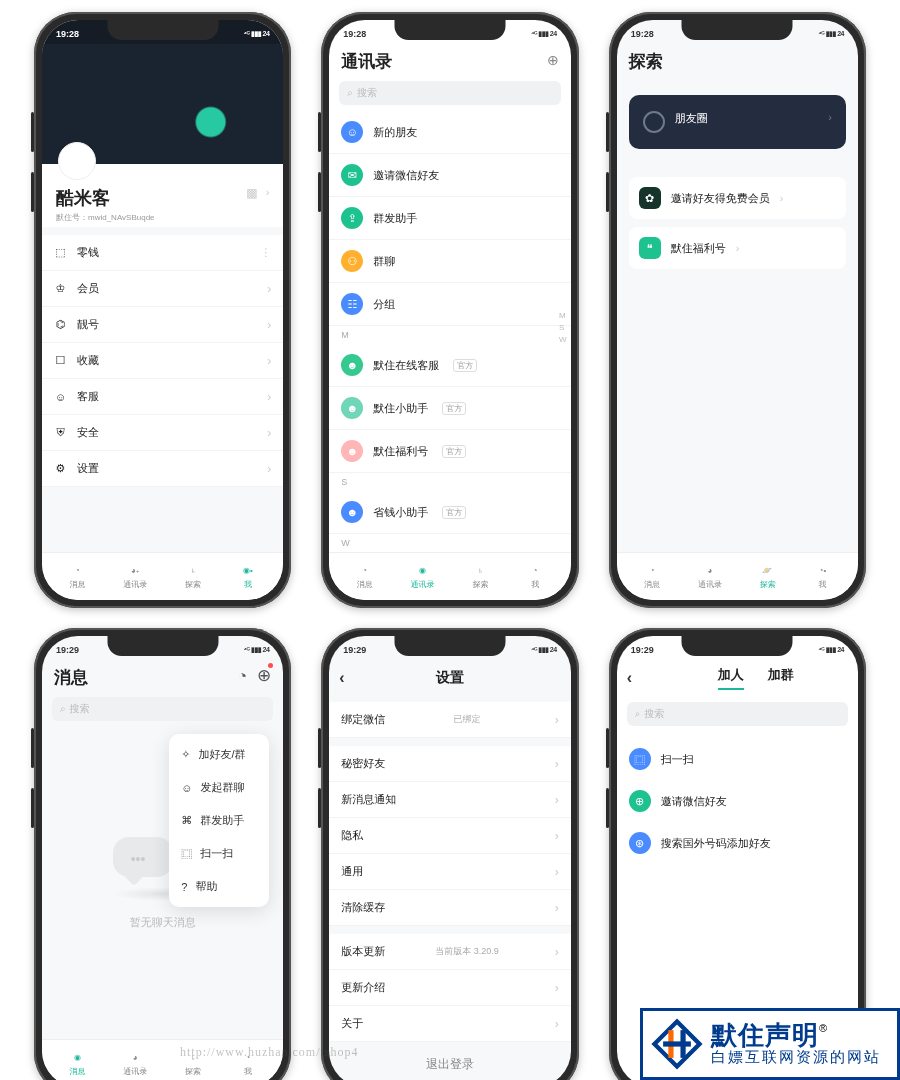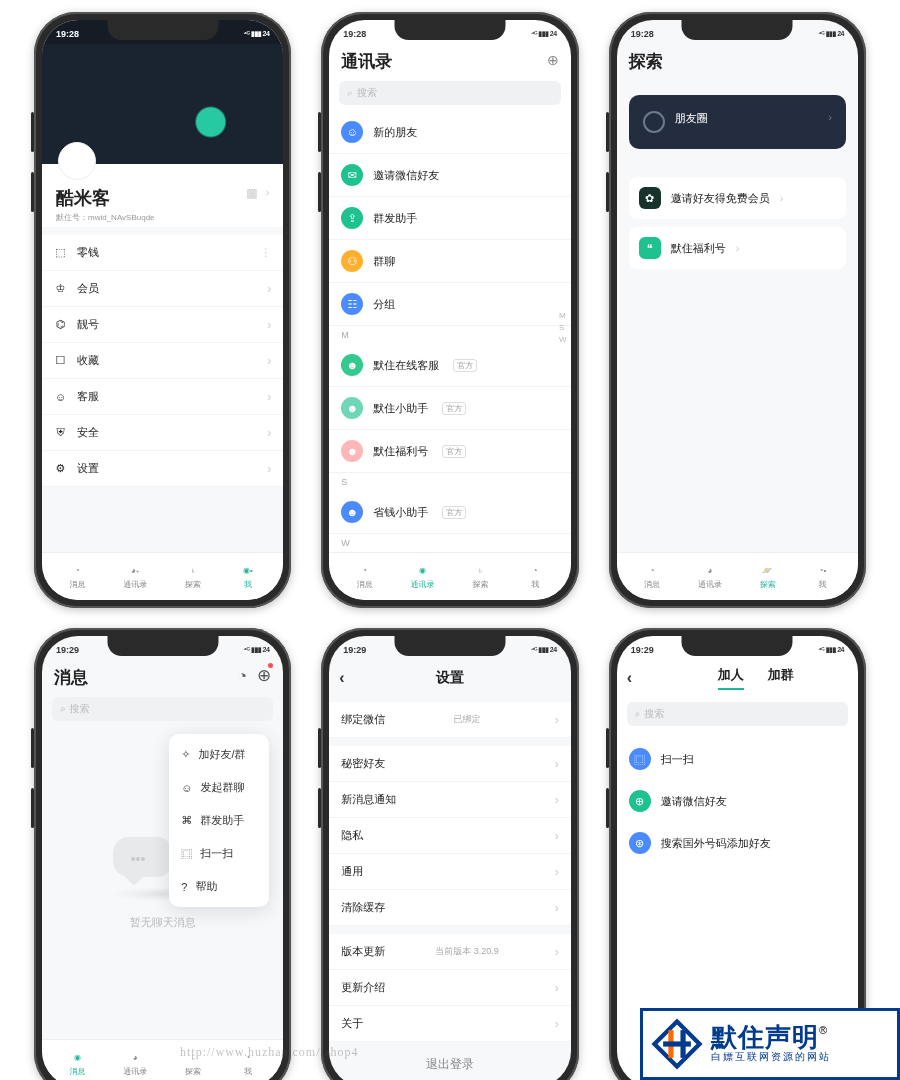--- a/index.html
+++ b/index.html
@@ -107,21 +107,21 @@
   .tabs .t.active { border-bottom:2px solid #1db89c; font-weight:600; }
   
   .watermark { position:absolute; left:180px; bottom:20px; font-size:12px; color:rgba(80,80,80,0.35); font-family: Georgia, serif; letter-spacing:1px; }
   .logo {
     position:absolute; right:0; bottom:0; width:260px; height:72px;
     background:#fff; border:3px solid #003b8e; display:flex; align-items:center; padding:6px 8px; gap:8px;
   }
   .logo .gly { width:52px; height:52px; }
   .logo .txt1 { font-size:26px; font-weight:900; color:#003b8e; letter-spacing:1px; line-height:1;}
   .logo .reg { font-size:11px; vertical-align: top; }
-  .logo .txt2 { font-size:10px; color:#003b8e; letter-spacing:2px; }
+  .logo .txt2 { font-size:15px; color:#003b8e; letter-spacing:2px; }
   .micon { width:13px; display:inline-flex; justify-content:center; }
 </style>
 </head>
 <body>
 
 <div class="grid">
 
   <div class="phone">
     <div class="screen">
       <div class="notch"></div>

